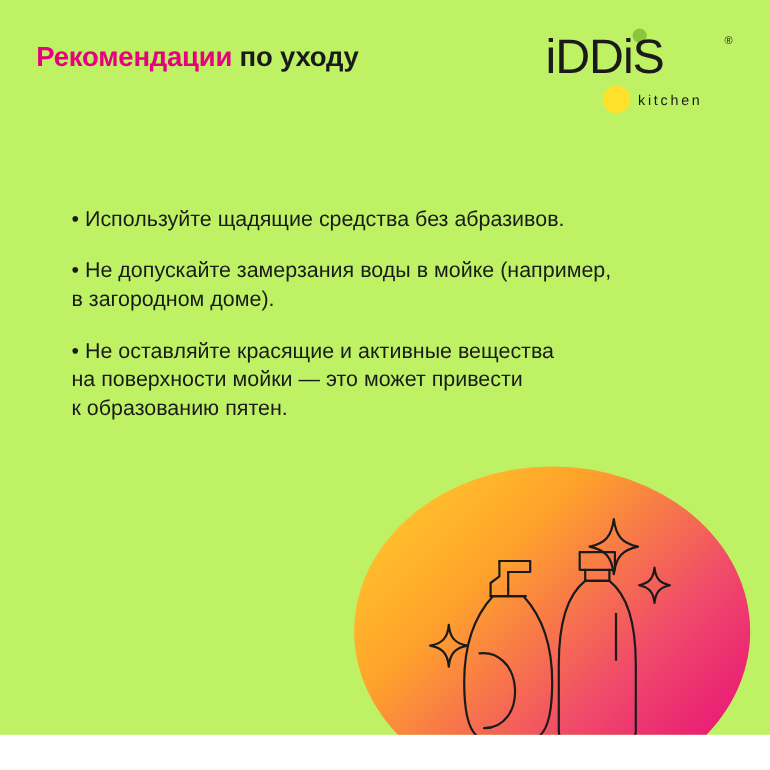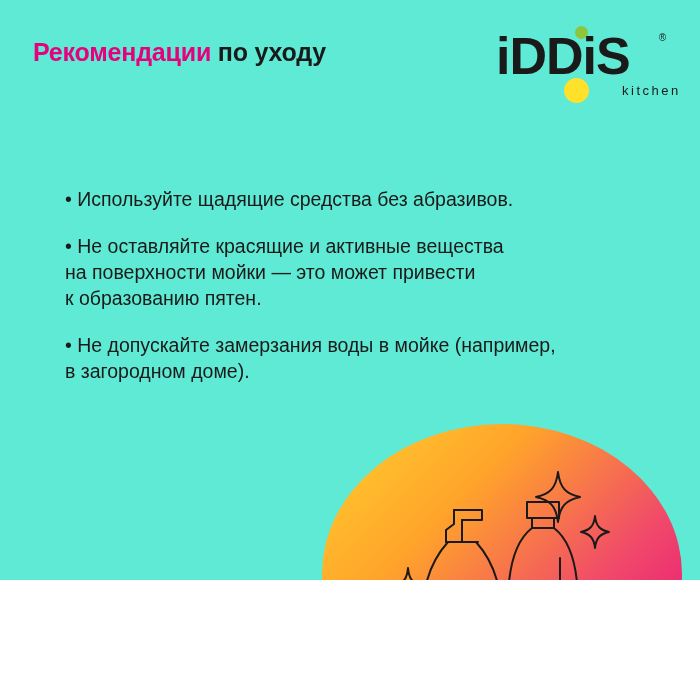--- a/index.html
+++ b/index.html
@@ -9,22 +9,22 @@
   body {
     width: 700px;
     height: 700px;
     background: #ffffff;
     font-family: "Liberation Sans", sans-serif;
     overflow: hidden;
   }
   .page {
     position: relative;
     width: 700px;
-    height: 580px;
-    background: #5eead4;
+    height: 668px;
+    background: #bef264;
     overflow: hidden;
   }
 
   
   .title {
     position: absolute;
     left: 33px;
     top: 38px;
     font-size: 25px;
     font-weight: bold;
@@ -48,40 +48,39 @@
     top: 2px;
     width: 13px;
     height: 13px;
     border-radius: 50%;
     background: #8cc63e;
   }
   .logo-word {
     position: absolute;
     left: 0px;
     top: 6px;
-    font-size: 52px;
-    font-weight: bold;
+    font-size: 44px;
+    font-weight: normal;
     letter-spacing: -1px;
     color: #1a1a1a;
     line-height: 1;
   }
   .logo-reg {
     position: absolute;
     right: 0px;
     top: 8px;
     font-size: 10px;
     color: #1a1a1a;
   }
   .logo-sub-wrap {
     position: absolute;
-    left: 68px;
+    left: 52px;
     top: 54px;
     display: flex;
     align-items: center;
-    gap: 26px;
   }
   .logo-sub-dot {
     width: 25px;
     height: 25px;
     border-radius: 50%;
     background: #ffe12b;
   }
   .logo-sub-text {
     margin-left: 7px;
     font-size: 13px;
@@ -137,25 +136,25 @@
     <div class="logo-word">iDDiS</div>
     <div class="logo-reg">®</div>
     <div class="logo-sub-wrap">
       <div class="logo-sub-dot"></div>
       <div class="logo-sub-text">kitchen</div>
     </div>
   </div>
 
   <div class="content">
     <div class="bullet-item">• Используйте щадящие средства без абразивов.</div>
+    <div class="bullet-item">• Не допускайте замерзания воды в мойке (например,
+в загородном доме).</div>
     <div class="bullet-item">• Не оставляйте красящие и активные вещества
 на поверхности мойки — это может привести
 к образованию пятен.</div>
-    <div class="bullet-item">• Не допускайте замерзания воды в мойке (например,
-в загородном доме).</div>
   </div>
 
   <div class="blob"></div>
 
   <svg class="art" viewBox="0 0 360 300">
     <g fill="none" stroke="#1a1a1a" stroke-width="2" stroke-linejoin="round" stroke-linecap="round">
 
       <g>
         <path d="M132 86 L160 86 L160 96 L140 96"></path>
         <path d="M132 86 L132 100 L124 106 L124 118"></path>

